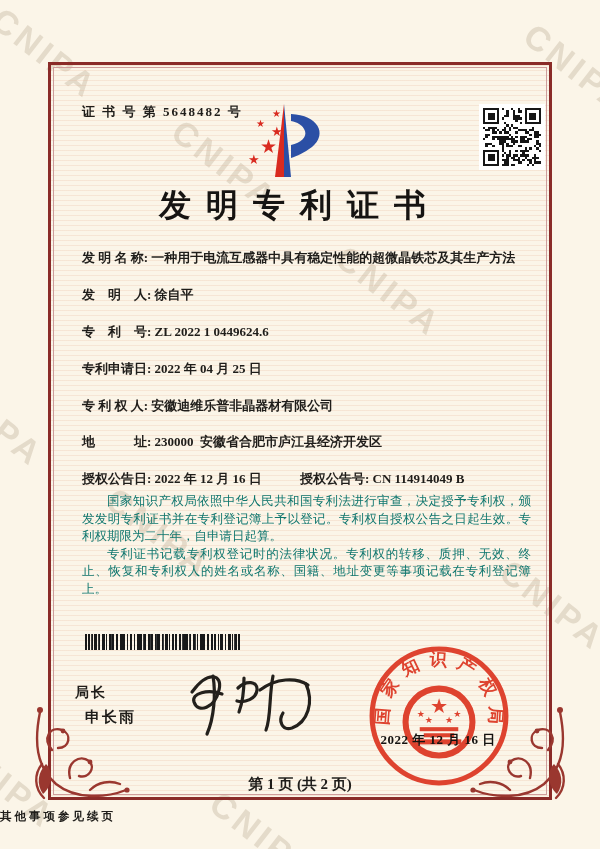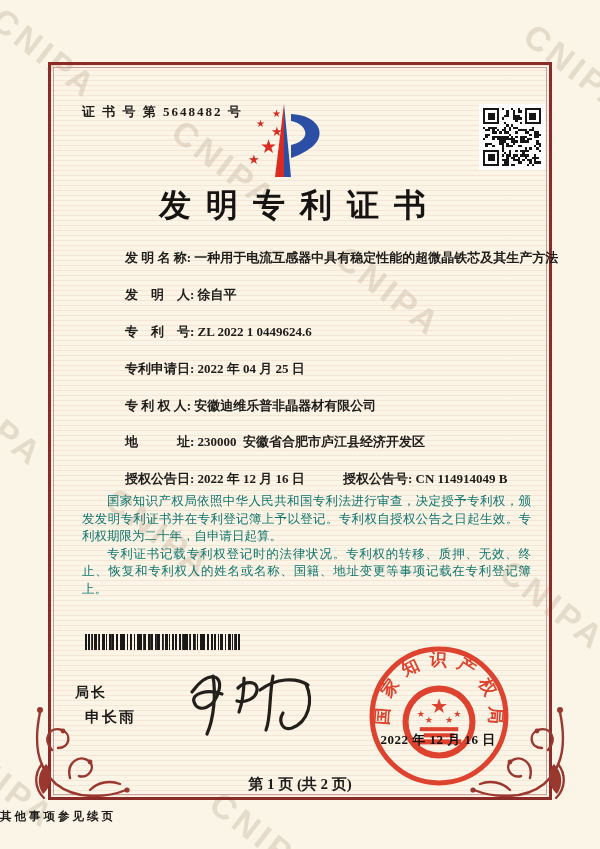--- a/index.html
+++ b/index.html
@@ -43,21 +43,21 @@
     background:#fff; padding:4px; z-index:2;
   }
   .qr-box svg { width:58px; height:58px; display:block; }
   .logo { position:absolute; left:244px; top:101px; width:100px; height:80px; z-index:2; }
   .title {
     position:absolute; left:0; top:184px; width:600px; z-index:2;
     text-align:center; font-size:32px; font-weight:bold;
     letter-spacing:15px; margin-right:-15px; color:#161412;
   }
   
-  .fields { position:absolute; left:82px; top:249px; width:450px; z-index:2;margin-left:43px; }
+  .fields { position:absolute; left:82px; top:249px; width:450px; z-index:2; }
   .frow { height:36.9px; font-size:13px; font-weight:600; white-space:nowrap; }
   .flabel { white-space:pre; }
   .fvalue { white-space:pre; }
   .grant-row { position:relative; }
   .grant-pair2 { position:absolute; left:218px; top:0; }
   
   .paras { position:absolute; left:82px; top:493px; width:449px; z-index:2; }
   .paras p {
     font-size:12.5px; line-height:17.6px; text-align:justify;
     text-indent:2em; font-weight:500; color:#0f766e;

